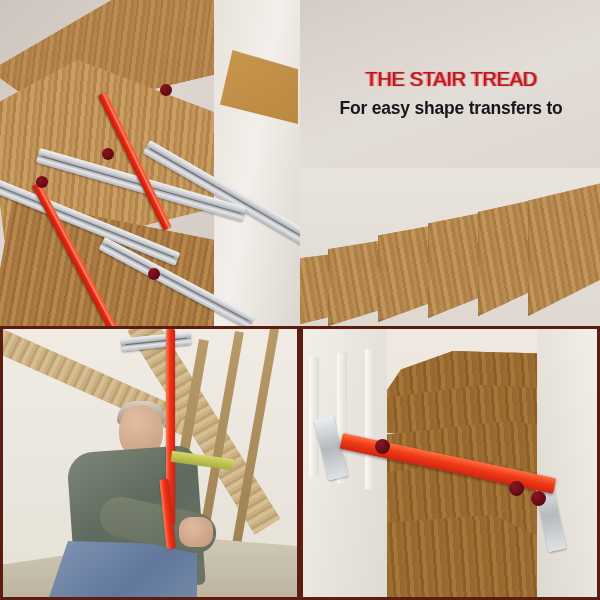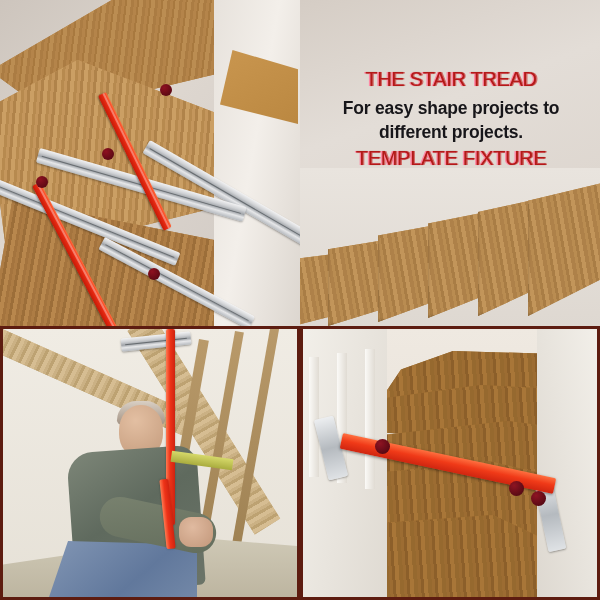--- a/index.html
+++ b/index.html
@@ -192,26 +192,24 @@
       <div class="tr-step" style="left:-22px;top:78px;width:118px;height:84px;clip-path:polygon(0 18%,100% 0,100% 64%,0 100%);"></div>
       <div class="tr-step" style="left:28px;top:62px;width:118px;height:96px;clip-path:polygon(0 20%,100% 0,100% 62%,0 100%);"></div>
       <div class="tr-step" style="left:78px;top:46px;width:118px;height:108px;clip-path:polygon(0 20%,100% 0,100% 60%,0 100%);"></div>
       <div class="tr-step" style="left:128px;top:32px;width:118px;height:118px;clip-path:polygon(0 20%,100% 0,100% 60%,0 100%);"></div>
       <div class="tr-step" style="left:178px;top:18px;width:118px;height:130px;clip-path:polygon(0 20%,100% 0,100% 58%,0 100%);"></div>
       <div class="tr-step" style="left:228px;top:4px;width:120px;height:144px;clip-path:polygon(0 20%,100% 0,100% 58%,0 100%);"></div>
     </div>
 
     <div class="headline">
       <div class="h-line">THE STAIR TREAD</div>
-      <div class="h-line">TEMPLATE FIXTURE</div>
     </div>
 
     <div class="subtitle">
-      <div>For easy shape projects to</div>
-      <div>different projects.</div>
+      <div>For easy shape transfers to</div>
     </div>
   </div>
 
   <div class="bottom-half">
 
     <div class="panel photo-bl">
       <div class="panel-inner">
         <div class="bl-bg"></div>
 
         <div class="bl-beam" style="left:-14px;top:-6px;width:230px;height:24px;transform:rotate(24deg);transform-origin:0 0;"></div>

